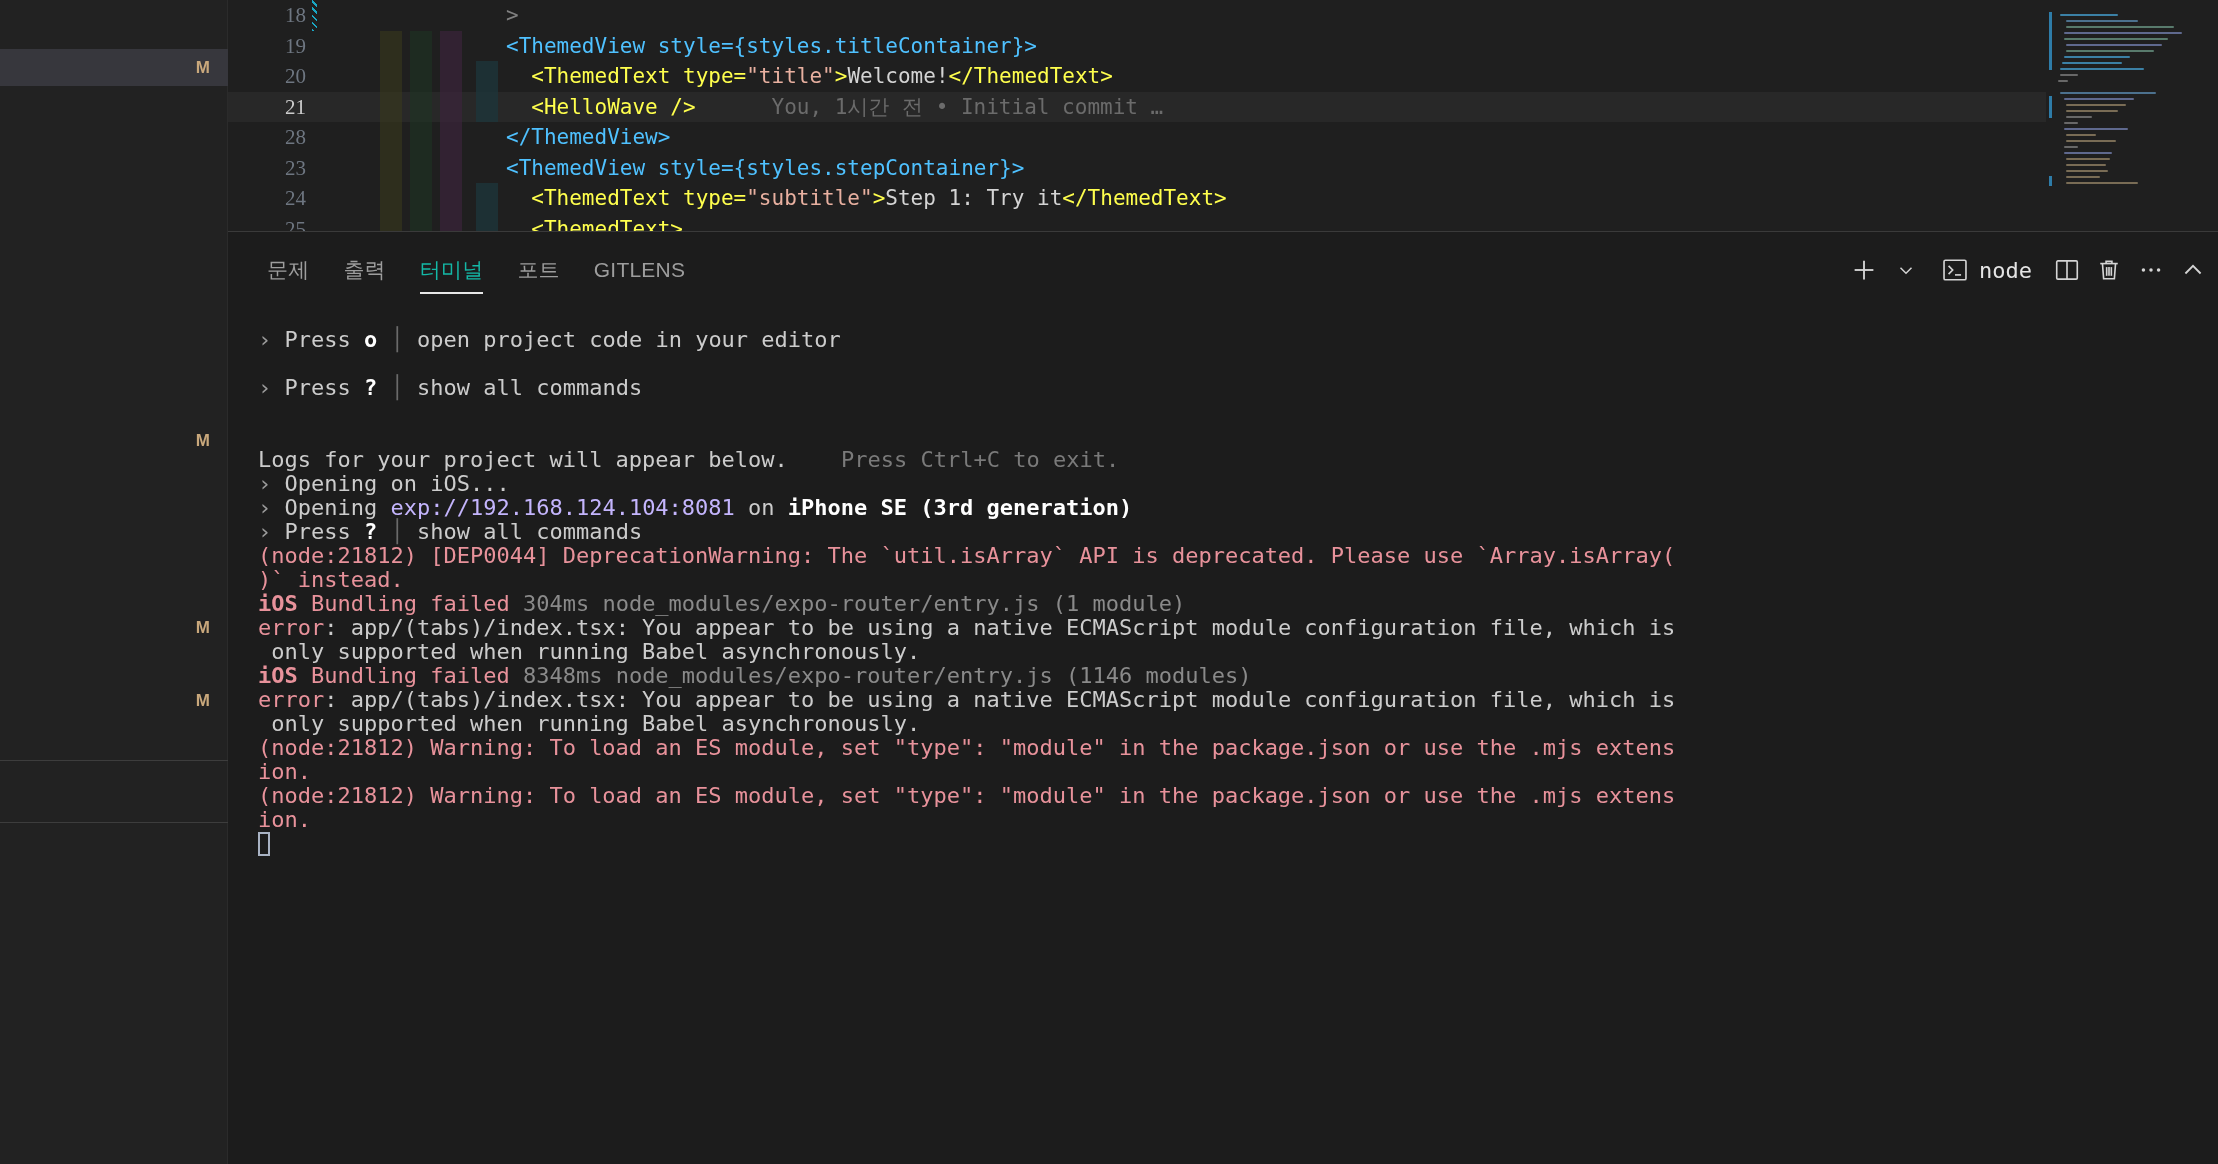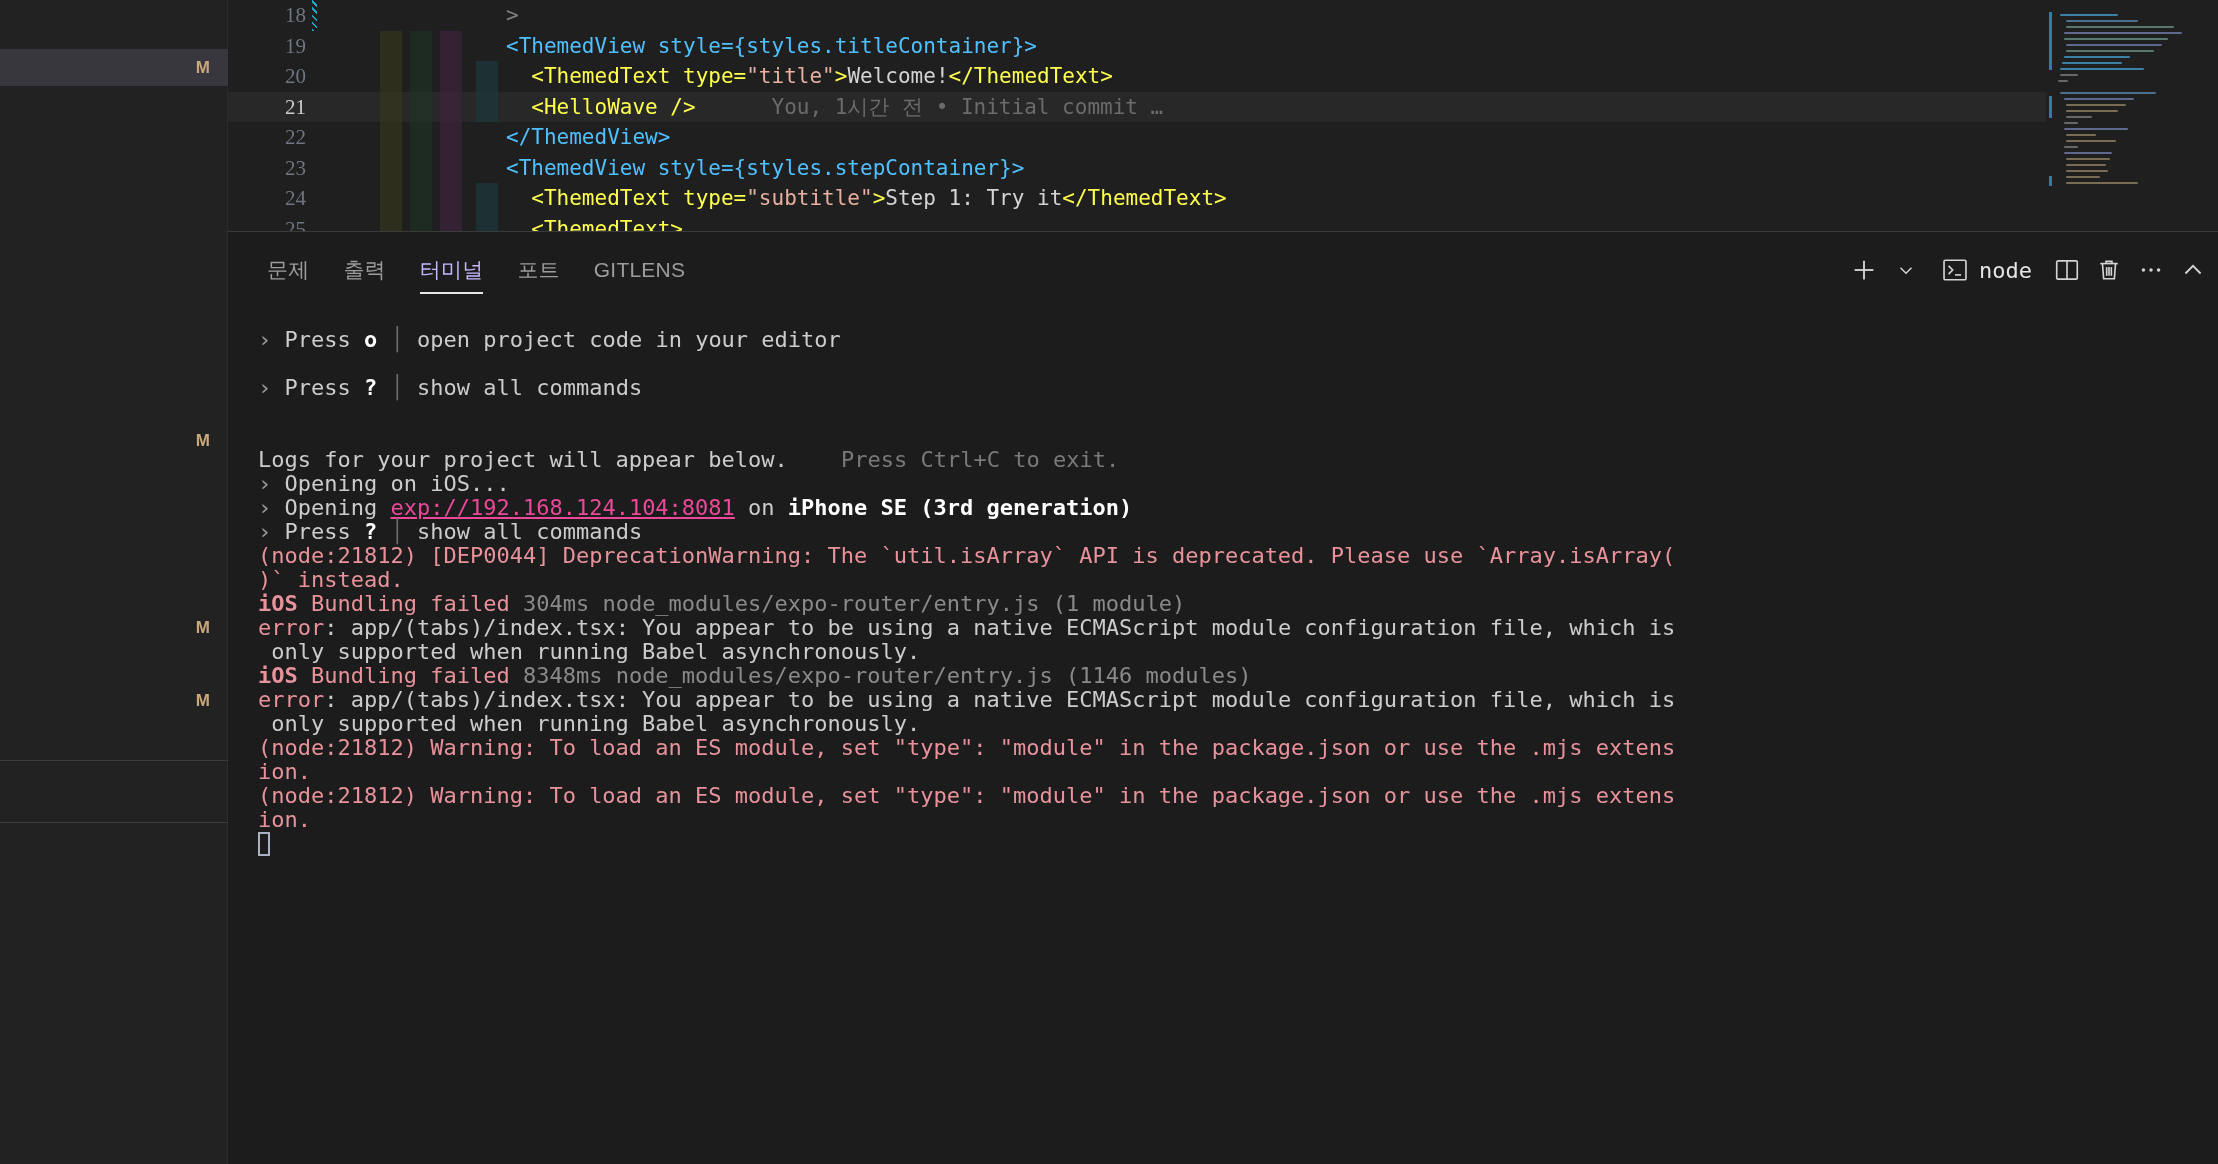--- a/index.html
+++ b/index.html
@@ -88,21 +88,21 @@
   .panel-header {
     position: absolute; left: 0; top: 0; width: 1990px; height: 76px;
     background: #1c1c1c; display: flex; align-items: center;
   }
   .panel-tabs { display: flex; align-items: center; margin-left: 22px; height: 76px; }
   .ptab {
     position: relative; height: 76px; display: flex; align-items: center;
     padding: 0 17px; font-size: 21px; color: #9d9d9d; letter-spacing: .2px;
     cursor: pointer;
   }
-  .ptab.active { color: #c4b5fd; }
+  .ptab.active { color: #14b8a6; }
   .ptab.active::after {
     content: ""; position: absolute; left: 17px; right: 17px; bottom: 14px;
     height: 2px; background: #e7e7e7;
   }
   .panel-actions {
     position: absolute; right: 0; top: 0; height: 76px;
     display: flex; align-items: center; gap: 0px; padding-right: 4px;
   }
   .pact {
     display: flex; align-items: center; justify-content: center;
@@ -121,21 +121,21 @@
     font-family: "DejaVu Sans Mono", monospace;
     font-size: 22px; line-height: 24px;
   }
   .tline {
     position: absolute; left: 30px; white-space: pre; color: #cccccc;
   }
   .dim    { color: #7a7a7a; margin-left: 40px; }
   .bold   { font-weight: 700; color: #ffffff; }
   .chevron{ color: #9b9b9b; }
   .pipe   { color: #6a6a6a; }
-  .link   { color: #ec4899; text-decoration: underline; }
+  .link   { color: #c4b5fd; }
   .err    { color: #e8929b; }
   .errb   { color: #e8929b; font-weight: 700; }
   .gray   { color: #8a8a8a; }
   .cursor {
     display: inline-block; width: 12px; height: 24px;
     border: 2px solid #a9b3c4; vertical-align: -5px;
   }
 </style>
 </head>
 <body>
@@ -162,21 +162,21 @@
         <div class="sb-divider" style="top: 822px;"></div>
       </div>
   </div>
 
   <div class="editor">
     <div id="code-lines">
         <div class="code-line" style="top: 0px;"><div class="ln">18</div><div class="gitmark"></div><div class="code-text" style="left: 278px;"><span class="t-prompt">&gt;</span></div></div>
         <div class="code-line" style="top: 30.5px;"><div class="ln">19</div><div class="ind c1" style="left: 152px; top: 0px; height: 30.5px;"></div><div class="ind c2" style="left: 182px; top: 0px; height: 30.5px;"></div><div class="ind c3" style="left: 212px; top: 0px; height: 30.5px;"></div><div class="code-text" style="left: 278px;"><span class="t-tag">&lt;ThemedView style={styles.titleContainer}&gt;</span></div></div>
         <div class="code-line" style="top: 61px;"><div class="ln">20</div><div class="ind c1" style="left: 152px; top: 0px; height: 30.5px;"></div><div class="ind c2" style="left: 182px; top: 0px; height: 30.5px;"></div><div class="ind c3" style="left: 212px; top: 0px; height: 30.5px;"></div><div class="ind c4" style="left: 248px; top: 0px; height: 30.5px;"></div><div class="code-text" style="left: 278px;"><span class="t-comp">  &lt;ThemedText type=</span><span class="t-attr">"title"</span><span class="t-comp">&gt;</span><span class="t-plain">Welcome!</span><span class="t-comp">&lt;/ThemedText&gt;</span></div></div>
         <div class="code-line active" style="top: 91.5px;"><div class="ln cur">21</div><div class="ind c1" style="left: 152px; top: 0px; height: 30.5px;"></div><div class="ind c2" style="left: 182px; top: 0px; height: 30.5px;"></div><div class="ind c3" style="left: 212px; top: 0px; height: 30.5px;"></div><div class="ind c4" style="left: 248px; top: 0px; height: 30.5px;"></div><div class="code-text" style="left: 278px;"><span class="t-comp">  &lt;HelloWave /&gt;</span><span class="blame">      You, 1시간 전 • Initial commit …</span></div></div>
-        <div class="code-line" style="top: 122px;"><div class="ln">22</div><div class="ind c1" style="left: 152px; top: 0px; height: 30.5px;"></div><div class="ind c2" style="left: 182px; top: 0px; height: 30.5px;"></div><div class="ind c3" style="left: 212px; top: 0px; height: 30.5px;"></div><div class="code-text" style="left: 278px;"><span class="t-tag">&lt;/ThemedView&gt;</span></div></div>
+        <div class="code-line" style="top: 122px;"><div class="ln">28</div><div class="ind c1" style="left: 152px; top: 0px; height: 30.5px;"></div><div class="ind c2" style="left: 182px; top: 0px; height: 30.5px;"></div><div class="ind c3" style="left: 212px; top: 0px; height: 30.5px;"></div><div class="code-text" style="left: 278px;"><span class="t-tag">&lt;/ThemedView&gt;</span></div></div>
         <div class="code-line" style="top: 152.5px;"><div class="ln">23</div><div class="ind c1" style="left: 152px; top: 0px; height: 30.5px;"></div><div class="ind c2" style="left: 182px; top: 0px; height: 30.5px;"></div><div class="ind c3" style="left: 212px; top: 0px; height: 30.5px;"></div><div class="code-text" style="left: 278px;"><span class="t-tag">&lt;ThemedView style={styles.stepContainer}&gt;</span></div></div>
         <div class="code-line" style="top: 183px;"><div class="ln">24</div><div class="ind c1" style="left: 152px; top: 0px; height: 30.5px;"></div><div class="ind c2" style="left: 182px; top: 0px; height: 30.5px;"></div><div class="ind c3" style="left: 212px; top: 0px; height: 30.5px;"></div><div class="ind c4" style="left: 248px; top: 0px; height: 30.5px;"></div><div class="code-text" style="left: 278px;"><span class="t-comp">  &lt;ThemedText type=</span><span class="t-attr">"subtitle"</span><span class="t-comp">&gt;</span><span class="t-plain">Step 1: Try it</span><span class="t-comp">&lt;/ThemedText&gt;</span></div></div>
         <div class="code-line" style="top: 213.5px;"><div class="ln">25</div><div class="ind c1" style="left: 152px; top: 0px; height: 30.5px;"></div><div class="ind c2" style="left: 182px; top: 0px; height: 30.5px;"></div><div class="ind c3" style="left: 212px; top: 0px; height: 30.5px;"></div><div class="ind c4" style="left: 248px; top: 0px; height: 30.5px;"></div><div class="code-text" style="left: 278px;"><span class="t-comp">  &lt;ThemedText&gt;</span></div></div>
       </div>
     <div class="minimap">
       <div id="mm-content">
           <div class="mm-line" style="top: 14px; left: 14px; width: 58px; background: rgb(79, 193, 255); opacity: 0.6;"></div>
           <div class="mm-line" style="top: 20px; left: 20px; width: 72px; background: rgb(106, 169, 216); opacity: 0.6;"></div>
           <div class="mm-line" style="top: 26px; left: 20px; width: 108px; background: rgb(127, 184, 160); opacity: 0.6;"></div>
           <div class="mm-line" style="top: 32px; left: 18px; width: 118px; background: rgb(138, 155, 216); opacity: 0.6;"></div>

